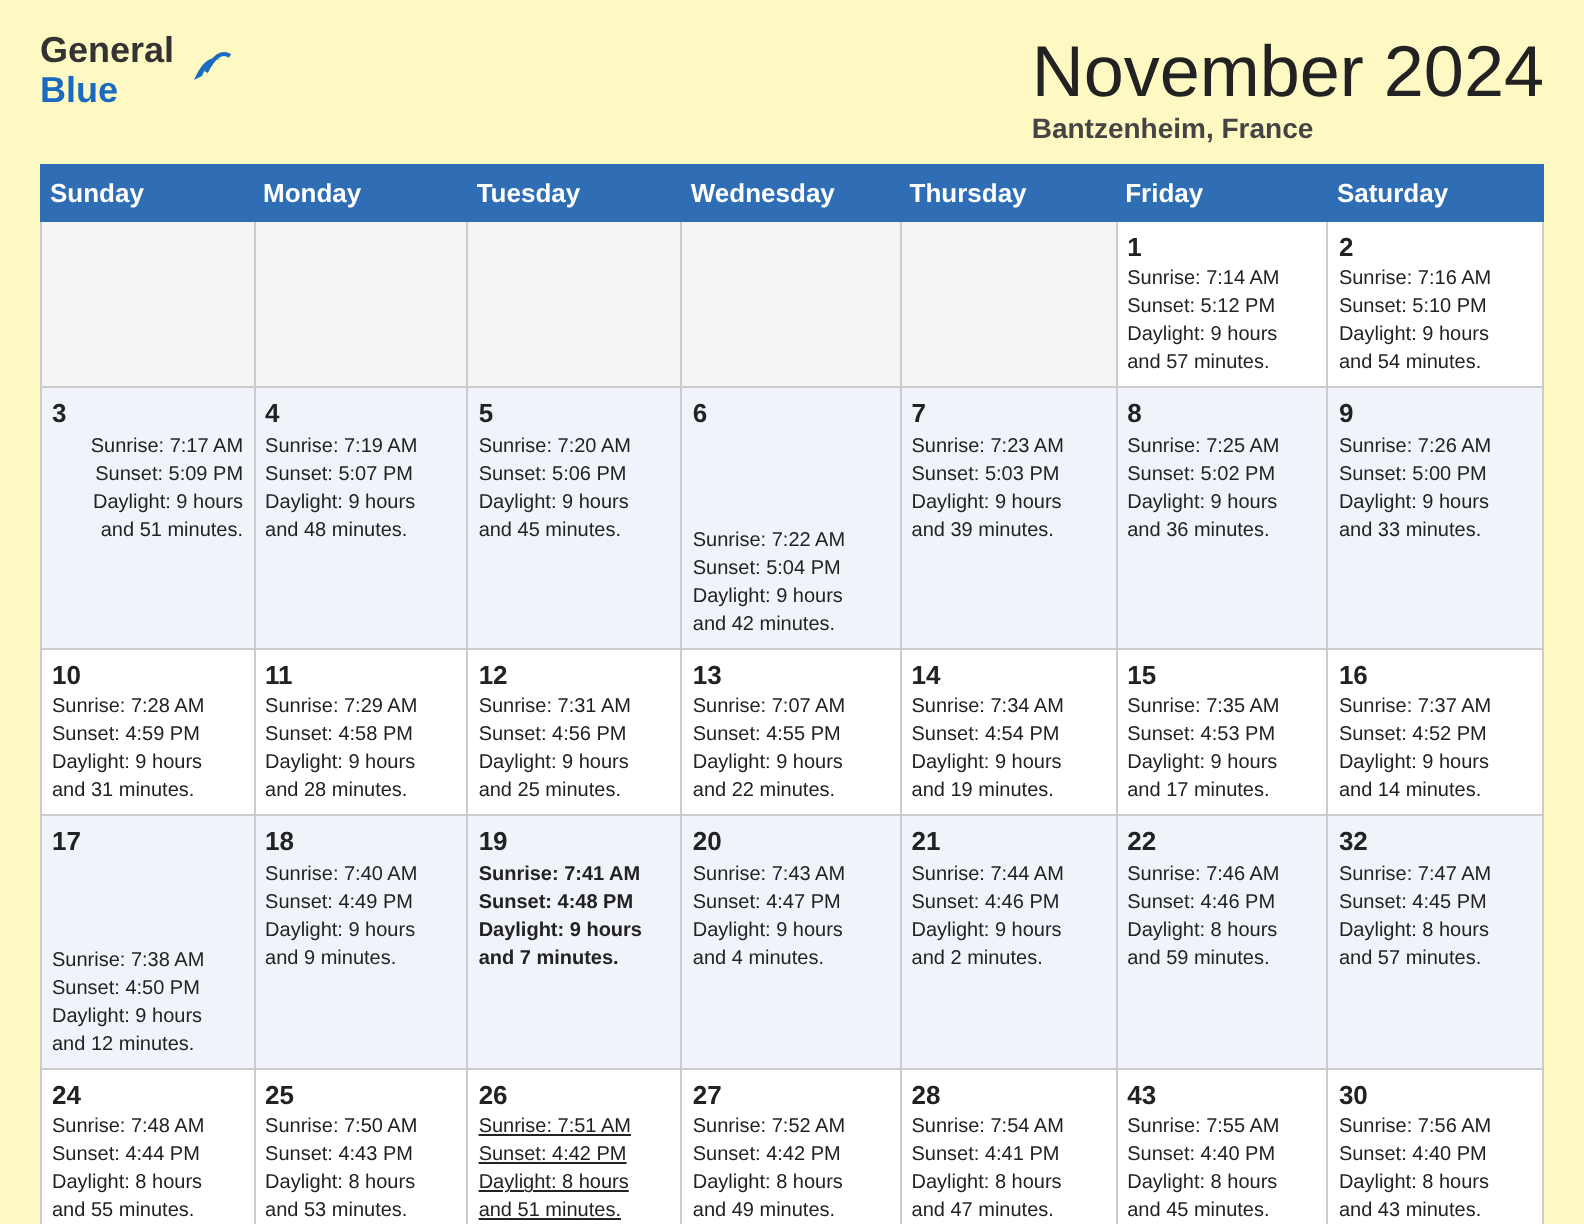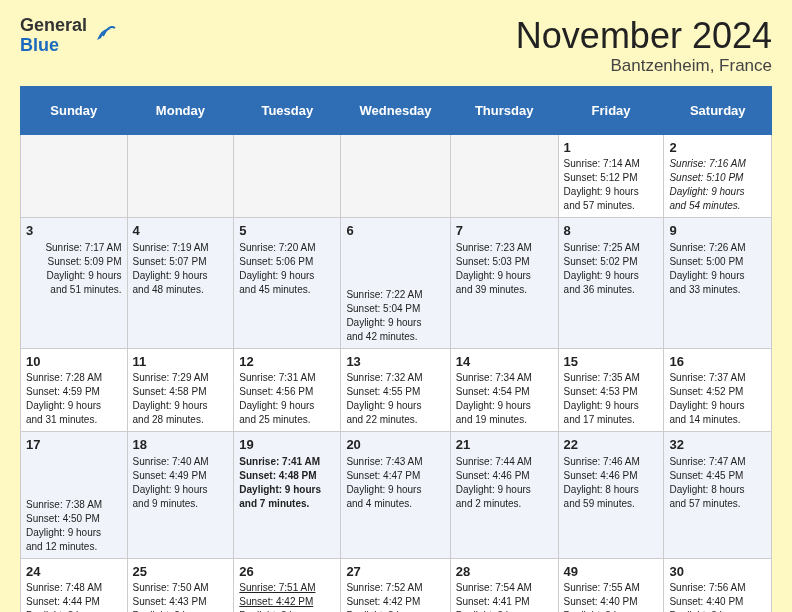--- a/index.html
+++ b/index.html
@@ -33,45 +33,46 @@
     }
     .logo-text .general { color: #333; }
     .logo-text .blue { color: #1a6bbf; }
     .logo-icon {
       width: 28px;
       height: 28px;
       margin-left: 2px;
       margin-top: -4px;
     }
     .title-block {
-      text-align: right;
+      text-align: left;
     }
     .month-title {
       font-size: 36px;
       font-weight: normal;
       color: #222;
       line-height: 1.1;
     }
     .location {
-      font-size: 17px;
+      font-size: 14px;
       color: #444;
+      font-weight: bold;
     }
     
     .calendar {
       width: 100%;
       border-collapse: collapse;
       border: 1px solid #ccc;
     }
     .calendar th {
       background: #2f6eb5;
       color: #fff;
       font-size: 13px;
       font-weight: bold;
-      padding: 16px 4px;
-      text-align: center;
+      padding: 6px 4px;
+      text-align: left;
       border: 1px solid #2f6eb5;
     }
     .calendar td {
       vertical-align: top;
       border: 1px solid #ccc;
       padding: 4px 5px;
       width: 113px;
       min-height: 80px;
       background: #fff;
       font-size: 10.5px;
@@ -152,21 +153,21 @@
           <td class="empty"></td>
           <td>
             <span class="day-num">1</span>
             <div class="day-info" style="white-space: pre-line;">Sunrise: 7:14 AM
 Sunset: 5:12 PM
 Daylight: 9 hours
 and 57 minutes.</div>
           </td>
           <td>
             <span class="day-num">2</span>
-            <div class="day-info" style="white-space: pre-line; font-style: italic;">Sunrise: 7:16 AM
+            <div class="day-info" style="white-space: pre-line;">Sunrise: 7:16 AM
 Sunset: 5:10 PM
 Daylight: 9 hours
 and 54 minutes.</div>
           </td>
         </tr>
         <tr class="row-blue">
           <td>
             <span class="day-num">3</span>
             <div class="day-info" style="white-space: pre-line; text-align: right;">Sunrise: 7:17 AM
 Sunset: 5:09 PM
@@ -233,21 +234,21 @@
           </td>
           <td>
             <span class="day-num">12</span>
             <div class="day-info" style="white-space: pre-line;">Sunrise: 7:31 AM
 Sunset: 4:56 PM
 Daylight: 9 hours
 and 25 minutes.</div>
           </td>
           <td>
             <span class="day-num">13</span>
-            <div class="day-info" style="white-space: pre-line;">Sunrise: 7:32 AM
+            <div class="day-info" style="white-space: pre-line;">Sunrise: 7:07 AM
 Sunset: 4:55 PM
 Daylight: 9 hours
 and 22 minutes.</div>
           </td>
           <td>
             <span class="day-num">14</span>
             <div class="day-info" style="white-space: pre-line;">Sunrise: 7:34 AM
 Sunset: 4:54 PM
 Daylight: 9 hours
 and 19 minutes.</div>
@@ -348,21 +349,21 @@
 and 49 minutes.</div>
           </td>
           <td>
             <span class="day-num">28</span>
             <div class="day-info" style="white-space: pre-line;">Sunrise: 7:54 AM
 Sunset: 4:41 PM
 Daylight: 8 hours
 and 47 minutes.</div>
           </td>
           <td>
-            <span class="day-num">49</span>
+            <span class="day-num">43</span>
             <div class="day-info" style="white-space: pre-line;">Sunrise: 7:55 AM
 Sunset: 4:40 PM
 Daylight: 8 hours
 and 45 minutes.</div>
           </td>
           <td>
             <span class="day-num">30</span>
             <div class="day-info" style="white-space: pre-line;">Sunrise: 7:56 AM
 Sunset: 4:40 PM
 Daylight: 8 hours

